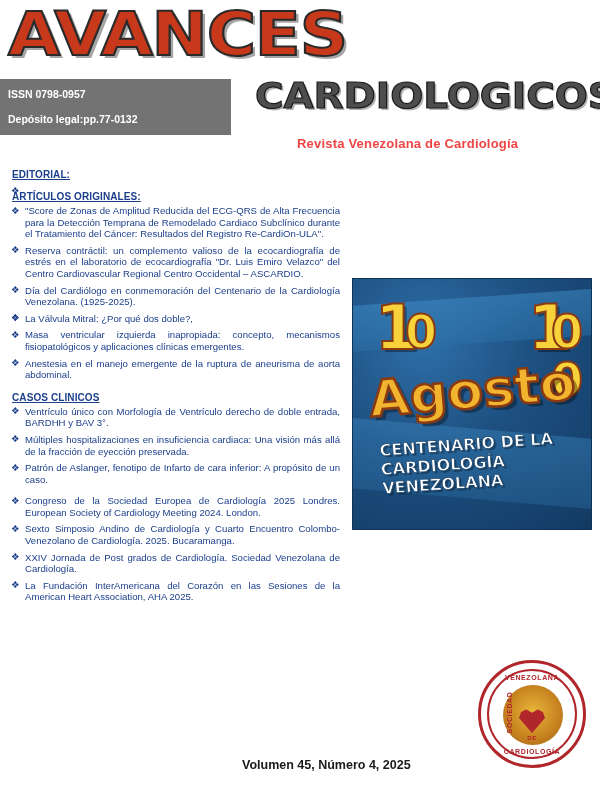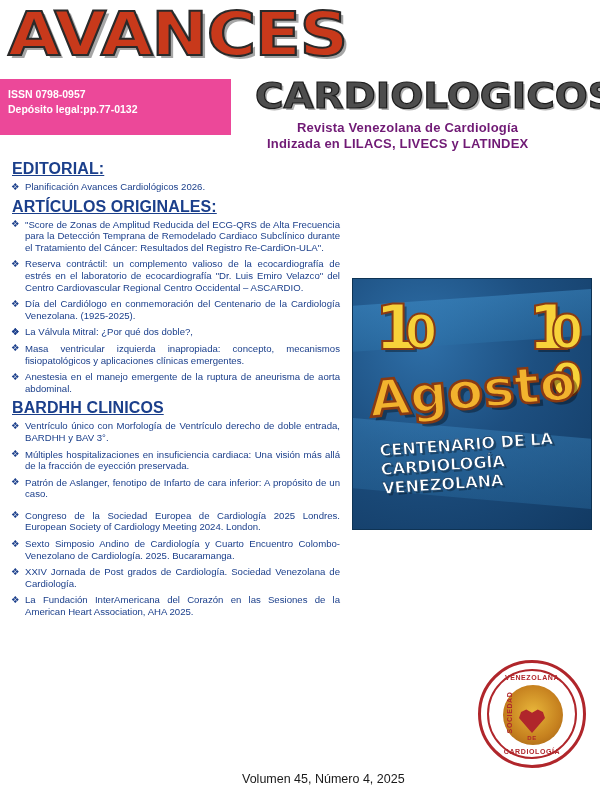--- a/index.html
+++ b/index.html
@@ -59,54 +59,55 @@
     line-height: 1;
     transform: scaleX(1.08);
     transform-origin: left top;
   }
   .redbar {
     position: absolute;
     left: 0;
     top: 79px;
     width: 231px;
     height: 56px;
-    background: #ec4899;
+    background: #737373;
   }
   .redbar .issn, .redbar .deposito {
     color: #ffffff;
     font-weight: bold;
     font-size: 10.5px;
     margin-left: 8px;
   }
   .redbar .issn { margin-top: 9px; }
-  .redbar .deposito { margin-top: 3px; }
+  .redbar .deposito { margin-top: 13px; }
   .subtitle1, .subtitle2 {
     position: absolute;
     font-weight: bold;
-    color: #701a75;
+    color: #ef4444;
     font-size: 13px;
     letter-spacing: 0.2px;
+    margin-top: 16px;
   }
   .subtitle1 { left: 297px; top: 120px; }
   .subtitle2 { left: 267px; top: 136px; }
 
   
   .content {
     position: relative;
     padding: 6px 10px 0 10px;
   }
   .col-left {
     width: 330px;
   }
   .section-head {
-    font-size: 16px;
+    font-size: 10px;
     font-weight: bold;
     color: #1b3f8b;
     text-decoration: underline;
-    margin: 2px 0 3px 2px;
+    margin: 11px 0 3px 2px;
     letter-spacing: 0.1px;
   }
   ul.items {
     list-style: none;
     margin: 0;
     padding: 0;
   }
   ul.items li {
     position: relative;
     font-size: 9.6px;
@@ -256,23 +257,23 @@
   }
   .st-top { left: 50%; top: 11px; transform: translateX(-50%); }
   .st-left { left: 8px; top: 46px; transform: rotate(-90deg); transform-origin: center; }
   .st-bottom { left: 50%; bottom: 10px; transform: translateX(-50%); }
   .st-de { left: 50%; bottom: 24px; transform: translateX(-50%); font-size: 6px; }
 
   
   .volumen {
     position: absolute;
     left: 242px;
-    bottom: 14px;
+    bottom: 28px;
     font-size: 12.5px;
-    font-weight: normal;
+    font-weight: bold;
     color: #1a1a1a;
   }
 </style>
 </head>
 <body>
 
 <div class="page">
 
   <div class="masthead">
     <div class="title-avances">AVANCES</div>
@@ -284,21 +285,21 @@
     <div class="subtitle1">Revista Venezolana de Cardiología</div>
     <div class="subtitle2">Indizada en LILACS, LIVECS y LATINDEX</div>
   </div>
 
   <div class="content">
     <div class="col-left">
 
       <div>
         <div class="section-head">EDITORIAL:</div>
         <ul class="items">
-          <li><span class="bullet">❖</span><span>Planificación Avances Cardiológicos 2026.</span></li>
+          <li><span class="bullet">❖</span></li>
         </ul>
       </div>
 
       <div>
         <div class="section-head">ARTÍCULOS ORIGINALES:</div>
         <ul class="items">
           <li><span class="bullet">❖</span><span>"Score de Zonas de Amplitud Reducida del ECG-QRS de Alta Frecuencia para la Detección Temprana de Remodelado Cardiaco Subclínico durante el Tratamiento del Cáncer: Resultados del Registro Re-CardiOn-ULA".</span></li>
           <li><span class="bullet">❖</span><span>Reserva contráctil: un complemento valioso de la ecocardiografía de estrés en el laboratorio de ecocardiografía "Dr. Luis Emiro Velazco" del Centro Cardiovascular Regional Centro Occidental – ASCARDIO.</span></li>
         </ul>
       </div>
@@ -312,21 +313,21 @@
       <div>
         <ul class="items">
           <li><span class="bullet">❖</span></li>
           <li><span class="bullet">❖</span><span>La Válvula Mitral: ¿Por qué dos doble?,</span></li>
           <li><span class="bullet">❖</span><span>Masa ventricular izquierda inapropiada: concepto, mecanismos fisiopatológicos y aplicaciones clínicas emergentes.</span></li>
           <li><span class="bullet">❖</span><span>Anestesia en el manejo emergente de la ruptura de aneurisma de aorta abdominal.</span></li>
         </ul>
       </div>
 
       <div>
-        <div class="section-head">BARDHH CLINICOS</div>
+        <div class="section-head">CASOS CLINICOS</div>
         <ul class="items">
           <li><span class="bullet">❖</span><span>Ventrículo único con Morfología de Ventrículo derecho de doble entrada, BARDHH y BAV 3°.</span></li>
           <li><span class="bullet">❖</span><span>Múltiples hospitalizaciones en insuficiencia cardiaca: Una visión más allá de la fracción de eyección preservada.</span></li>
           <li><span class="bullet">❖</span><span>Patrón de Aslanger, fenotipo de Infarto de cara inferior: A propósito de un caso.</span></li>
         </ul>
       </div>
 
       <div style="margin-top:10px;">
         <ul class="items">
           <li><span class="bullet">❖</span><span>Congreso de la Sociedad Europea de Cardiología 2025 Londres. European Society of Cardiology Meeting 2024. London.</span></li>

